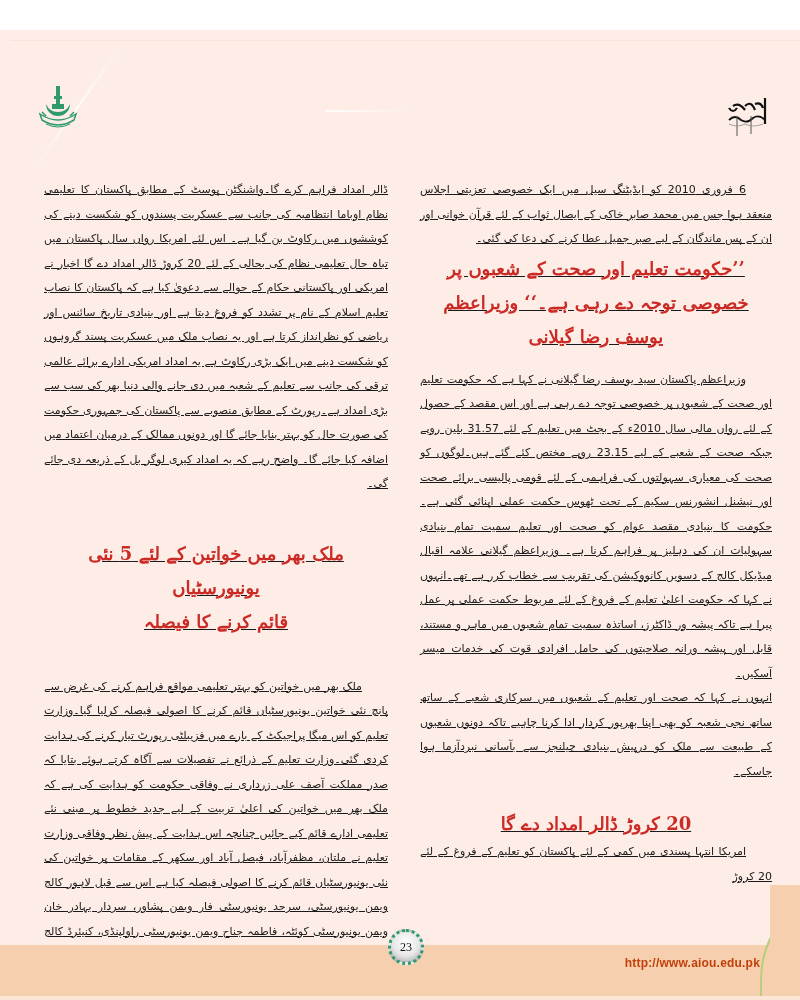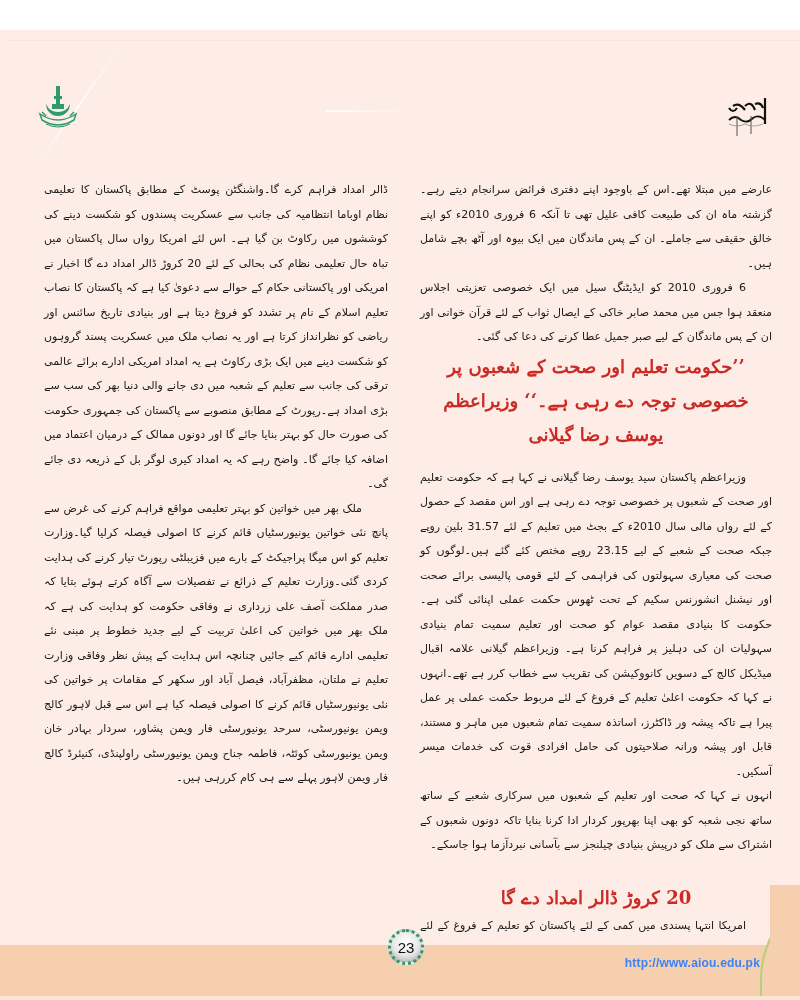--- a/index.html
+++ b/index.html
@@ -29,20 +29,21 @@
     position: absolute; left: 38px; top: 52px; width: 40px; height: 50px;
   }
   .masthead {
     position: absolute; left: 725px; top: 64px; width: 46px; height: 44px;
   }
 
   .col {
     position: absolute; direction: rtl; text-align: justify;
     font-family: "DejaVu Sans", sans-serif; font-size: 11px; line-height: 24.5px;
     color: #1a1a1a;
+    text-decoration: underline;
   }
   .col p { margin: 0; text-align-last: right; }
   .col p.indent { text-indent: 26px; }
   .col-right { left: 420px; top: 148px; width: 352px; }
   .col-left  { left: 44px;  top: 148px; width: 344px; }
 
   .headline {
     direction: rtl; text-align: center; color: #cc2a25;
     font-family: "DejaVu Serif", serif; font-size: 18px; line-height: 34px;
     font-weight: bold;
@@ -68,26 +69,26 @@
   .corner-rect {
     position: absolute; left: 770px; top: 885px; width: 30px; height: 60px; background: #f6cfaf;
   }
 
   .page-num {
     position: absolute; left: 388px; top: 929px; width: 36px; height: 36px;
     border-radius: 50%;
     background: radial-gradient(circle at 50% 35%, #ffffff 0%, #e6e6e6 55%, #9a9a9a 100%);
     border: 3px dotted #2f9a6e;
     display: flex; align-items: center; justify-content: center;
-    font-family: Liberation Sans, sans-serif; font-size: 15px; color: #111;
+    font-family: Liberation Serif, serif; font-size: 12px; color: #111;
   }
   .url {
     position: absolute; right: 40px; top: 956px;
     font-family: "Liberation Sans", sans-serif; font-weight: bold; font-size: 12px;
-    color: #3b82f6; letter-spacing: .2px;
+    color: #c2410c; letter-spacing: .2px;
   }
 </style>
 </head>
 <body>
 
 <div class="page">
   <div class="top-rule"></div>
   <div class="deco-line"></div>
   <div class="deco-line2"></div>
 
@@ -104,37 +105,40 @@
   <div class="masthead">
     <svg width="46" height="44" viewBox="0 0 46 44">
       <path d="M40 4 L40 30 M30 10 Q36 8 38 14 M20 12 Q26 6 30 16 M8 12 Q14 8 20 16 M4 14 Q8 20 12 14" stroke="#111" stroke-width="2.2" fill="none"></path>
       <path d="M4 26 Q10 20 16 26 Q22 30 28 24 Q34 20 40 26" stroke="#111" stroke-width="1.8" fill="none"></path>
       <path d="M12 22 L12 42 M26 22 L26 40" stroke="#555" stroke-width="1"></path>
       <path d="M4 30 Q12 34 20 30 Q28 34 38 30" stroke="#888" stroke-width="1.2" fill="none" opacity=".7"></path>
     </svg>
   </div>
 
   <div class="col col-right">
-    <p>عارضے میں مبتلا تھے۔اس کے باوجود اپنے دفتری فرائض سرانجام دیتے رہے۔گزشتہ ماہ ان کی طبیعت کافی علیل تھی تا آنکہ 6 فروری 2010ء کو اپنے خالق حقیقی سے جاملے۔ ان کے پس ماندگان میں ایک بیوہ اور آٹھ بچے شامل ہیں۔</p>
     <p class="indent">6 فروری 2010 کو ایڈیٹنگ سیل میں ایک خصوصی تعزیتی اجلاس منعقد ہوا جس میں محمد صابر خاکی کے ایصال ثواب کے لئے قرآن خوانی اور ان کے پس ماندگان کے لیے صبر جمیل عطا کرنے کی دعا کی گئی۔</p>
 
     <div class="headline hl1">’’حکومت تعلیم اور صحت کے شعبوں پر خصوصی توجہ دے رہی ہے۔‘‘ وزیراعظم یوسف رضا گیلانی</div>
 
     <p class="indent">وزیراعظم پاکستان سید یوسف رضا گیلانی نے کہا ہے کہ حکومت تعلیم اور صحت کے شعبوں پر خصوصی توجہ دے رہی ہے اور اس مقصد کے حصول کے لئے رواں مالی سال 2010ء کے بجٹ میں تعلیم کے لئے 31.57 بلین روپے جبکہ صحت کے شعبے کے لیے 23.15 روپے مختص کئے گئے ہیں۔لوگوں کو صحت کی معیاری سہولتوں کی فراہمی کے لئے قومی پالیسی برائے صحت اور نیشنل انشورنس سکیم کے تحت ٹھوس حکمت عملی اپنائی گئی ہے۔ حکومت کا بنیادی مقصد عوام کو صحت اور تعلیم سمیت تمام بنیادی سہولیات ان کی دہلیز پر فراہم کرنا ہے۔ وزیراعظم گیلانی علامہ اقبال میڈیکل کالج کے دسویں کانووکیشن کی تقریب سے خطاب کرر ہے تھے۔انہوں نے کہا کہ حکومت اعلیٰ تعلیم کے فروغ کے لئے مربوط حکمت عملی پر عمل پیرا ہے تاکہ پیشہ ور ڈاکٹرز، اساتذہ سمیت تمام شعبوں میں ماہر و مستند، قابل اور پیشہ ورانہ صلاحیتوں کی حامل افرادی قوت کی خدمات میسر آسکیں۔</p>
-    <p>انہوں نے کہا کہ صحت اور تعلیم کے شعبوں میں سرکاری شعبے کے ساتھ ساتھ نجی شعبہ کو بھی اپنا بھرپور کردار ادا کرنا بنایا تاکہ دونوں شعبوں کے اشتراک سے ملک کو درپیش بنیادی چیلنجز سے بآسانی نبردآزما ہوا جاسکے۔</p>
+    <p>انہوں نے کہا کہ صحت اور تعلیم کے شعبوں میں سرکاری شعبے کے ساتھ ساتھ نجی شعبہ کو بھی اپنا بھرپور کردار ادا کرنا چاہیے تاکہ دونوں شعبوں کے طبیعت سے ملک کو درپیش بنیادی چیلنجز سے بآسانی نبردآزما ہوا جاسکے۔</p>
 
     <div class="headline hl3">
       <div>20 کروڑ ڈالر امداد دے گا</div>
     </div>
     <p class="indent">امریکا انتہا پسندی میں کمی کے لئے پاکستان کو تعلیم کے فروغ کے لئے 20 کروڑ</p>
   </div>
 
   <div class="col col-left">
     <p>ڈالر امداد فراہم کرے گا۔واشنگٹن پوسٹ کے مطابق پاکستان کا تعلیمی نظام اوباما انتظامیہ کی جانب سے عسکریت پسندوں کو شکست دینے کی کوششوں میں رکاوٹ بن گیا ہے۔ اس لئے امریکا رواں سال پاکستان میں تباہ حال تعلیمی نظام کی بحالی کے لئے 20 کروڑ ڈالر امداد دے گا اخبار نے امریکی اور پاکستانی حکام کے حوالے سے دعویٰ کیا ہے کہ پاکستان کا نصاب تعلیم اسلام کے نام پر تشدد کو فروغ دیتا ہے اور بنیادی تاریخ سائنس اور ریاضی کو نظرانداز کرتا ہے اور یہ نصاب ملک میں عسکریت پسند گروہوں کو شکست دینے میں ایک بڑی رکاوٹ ہے یہ امداد امریکی ادارے برائے عالمی ترقی کی جانب سے تعلیم کے شعبہ میں دی جانے والی دنیا بھر کی سب سے بڑی امداد ہے۔رپورٹ کے مطابق منصوبے سے پاکستان کی جمہوری حکومت کی صورت حال کو بہتر بنایا جائے گا اور دونوں ممالک کے درمیان اعتماد میں اضافہ کیا جائے گا۔ واضح رہے کہ یہ امداد کیری لوگر بل کے ذریعہ دی جائے گی۔</p>
 
+    <div class="headline hl2">
+      <div>ملک بھر میں خواتین کے لئے 5 نئی یونیورسٹیاں</div>
+      <div>قائم کرنے کا فیصلہ</div>
+    </div>
 
     <p class="indent">ملک بھر میں خواتین کو بہتر تعلیمی مواقع فراہم کرنے کی غرض سے پانچ نئی خواتین یونیورسٹیاں قائم کرنے کا اصولی فیصلہ کرلیا گیا۔وزارت تعلیم کو اس میگا پراجیکٹ کے بارے میں فزیبلٹی رپورٹ تیار کرنے کی ہدایت کردی گئی۔وزارت تعلیم کے ذرائع نے تفصیلات سے آگاہ کرتے ہوئے بتایا کہ صدر مملکت آصف علی زرداری نے وفاقی حکومت کو ہدایت کی ہے کہ ملک بھر میں خواتین کی اعلیٰ تربیت کے لیے جدید خطوط پر مبنی نئے تعلیمی ادارے قائم کیے جائیں چنانچہ اس ہدایت کے پیش نظر وفاقی وزارت تعلیم نے ملتان، مظفرآباد، فیصل آباد اور سکھر کے مقامات پر خواتین کی نئی یونیورسٹیاں قائم کرنے کا اصولی فیصلہ کیا ہے اس سے قبل لاہور کالج ویمن یونیورسٹی، سرحد یونیورسٹی فار ویمن پشاور، سردار بہادر خان ویمن یونیورسٹی کوئٹہ، فاطمہ جناح ویمن یونیورسٹی راولپنڈی، کنیئرڈ کالج فار ویمن لاہور پہلے سے ہی کام کررہی ہیں۔</p>
   </div>
 </div>
 
 <div class="footer-band"></div>
 <div class="corner-arc"></div>
 <div class="corner-rect"></div>
 <div class="footer-bottom"></div>
 

